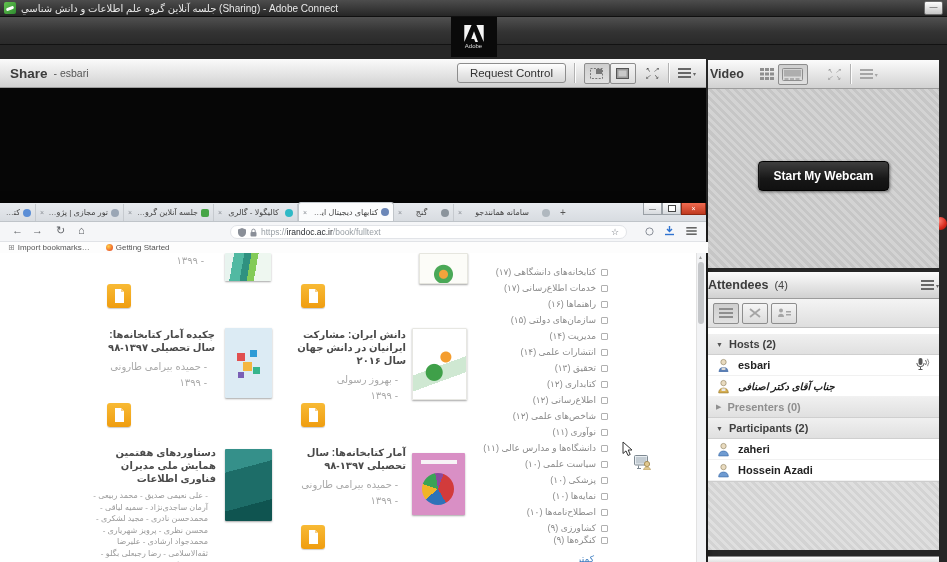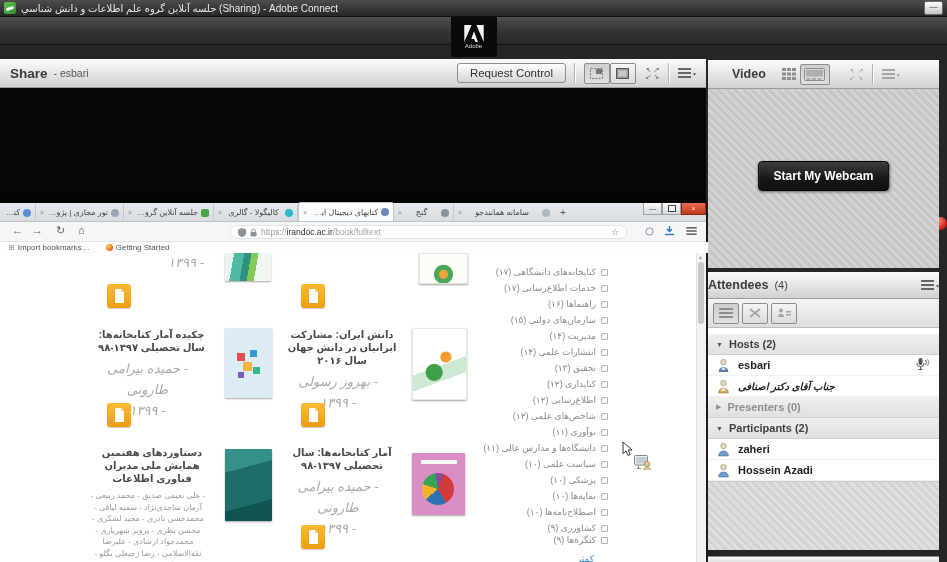--- a/index.html
+++ b/index.html
@@ -90,23 +90,23 @@
 
   .bookmarksbar{position:absolute;left:0;top:39px;width:706px;height:11px;background:#fdfdfd;
     display:flex;align-items:center;gap:16px;padding-left:8px;font-size:8px;color:#555;}
   .bm-item{display:flex;align-items:center;gap:3px;}
   .imp-ic{font-size:8px;color:#888;}
   .gs-dot{width:7px;height:7px;border-radius:50%;background:radial-gradient(circle at 35% 35%,#ffd24a,#f2722e 60%,#d6452a);}
 
   .bcontent{position:absolute;left:0;top:50px;width:706px;height:309px;background:#fff;overflow:hidden;}
 
   
-  .bk{position:absolute;direction:rtl;text-align:center;}
+  .bk{position:absolute;direction:rtl;text-align:right;}
   .btitle{font-size:10px;font-weight:bold;color:#4a4a4a;line-height:1.3;margin-bottom:5px;}
-  .bmeta{font-size:13px;color:#a9a9a9;line-height:1.6;padding-right:8px;font-style:italic;}
+  .bmeta{font-size:10px;color:#a9a9a9;line-height:1.6;padding-right:8px;}
   .bmeta::before{content:"- ";}
   .bauthors{font-size:8px;color:#999;line-height:1.45;padding-right:8px;}
   .bauthors::before{content:"- ";}
   .cov{position:absolute;box-shadow:0 1px 2px rgba(0,0,0,.35);border-radius:1px;}
   .pdf{position:absolute;width:24px;height:24px;border-radius:3px;border:none;padding:0;
     background:linear-gradient(#f8ba35,#ef9d10);display:flex;align-items:center;justify-content:center;
     box-shadow:0 1px 1px rgba(0,0,0,.2);}
   .pie{position:absolute;left:10px;top:20px;width:32px;height:32px;border-radius:50%;
     background:conic-gradient(from 20deg,#d23b3b 0 130deg,#2e72b8 130deg 210deg,#f0b428 210deg 268deg,#3aa356 268deg 330deg,#8a4a9e 330deg);}
 
@@ -505,21 +505,21 @@
                 <circle cx="13" cy="9" r="2.6" fill="#e2c98f" stroke="#a8915c"></circle>
                 <path d="M9.5 15c.3-2 1.7-3.2 3.5-3.2s3.2 1.2 3.5 3.2z" fill="#e2c98f" stroke="#a8915c" stroke-width=".5"></path>
               </svg>
           </div>
         </div>
       </div>
     </div>
   </div>
 
   <div class="video-pod">
-    <div class="pod-header" style="padding:0 24px;">
+    <div class="pod-header" style="padding:0 2px;">
       <span class="pod-title" style="font-size:12.5px;">Video</span>
       <button class="icon-btn" style="margin-left:16px;">
         <svg width="14" height="12" viewBox="0 0 14 12">
             <g fill="#8e8e8e">
               <rect width="4" height="3"></rect>
               <rect x="5" width="4" height="3"></rect>
               <rect x="10" width="4" height="3"></rect>
               <rect y="4.5" width="4" height="3"></rect>
               <rect x="5" y="4.5" width="4" height="3"></rect>
               <rect x="10" y="4.5" width="4" height="3"></rect>

